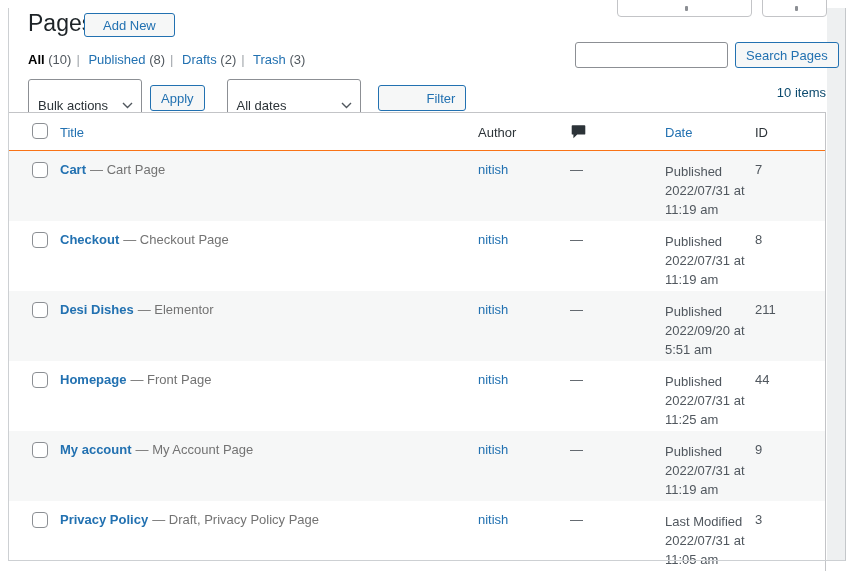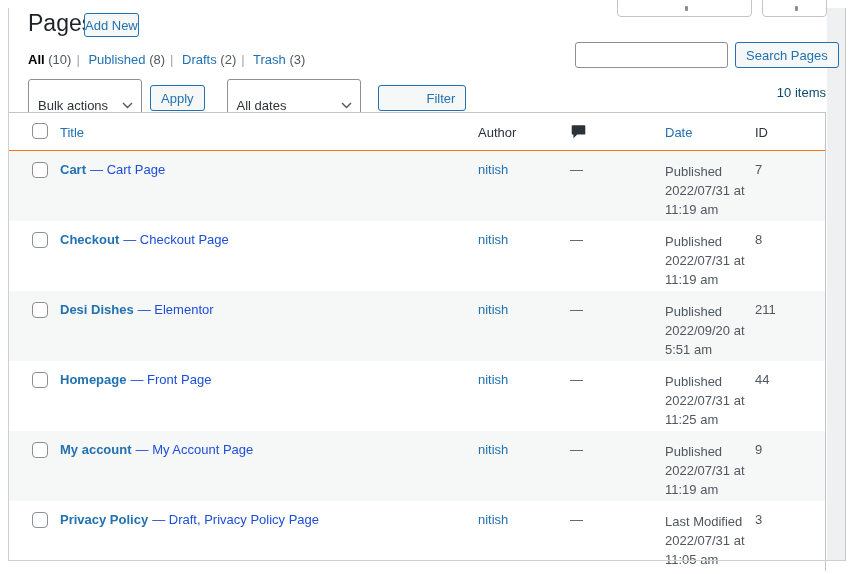--- a/index.html
+++ b/index.html
@@ -29,21 +29,21 @@
   .tab-mark {
     position:absolute; left:50%; top:19px; width:3px; height:5px;
     background:#8c8f94; border-radius:1px;
   }
   
   .page-title {
     position:absolute; left:28px; top:9px; font-size:23px; font-weight:400;
     color:#1d2327; line-height:28px; z-index:1;
   }
   .add-new-btn {
-    position:absolute; left:84px; top:13px; height:24px; padding:0 0;
+    position:absolute; left:84px; top:13px; height:24px; padding:0 18px;
     background:#f6f7f7; border:1px solid #2271b1; border-radius:3px;
     color:#2271b1; font-size:13px; font-family:inherit; cursor:pointer; z-index:1;
   }
   
   .views { position:absolute; left:28px; top:52px; white-space:nowrap; z-index:1; }
   .views .current-label { font-weight:700; color:#000;margin-top:20px; }
   .views a { color:#2271b1; text-decoration:none; cursor:pointer; }
   .views .count { color:#50575e; }
   .views .sep { color:#a0a5aa; margin:0 5px; }
   
@@ -87,21 +87,21 @@
   .col-title  { position:absolute; left:51px;  top:11px; }
   .col-author { position:absolute; left:469px; top:11px; }
   .col-comm   { position:absolute; left:561px; top:11px; }
   .col-date   { position:absolute; left:623px; top:11px;margin-left:33px; }
   .col-id     { position:absolute; left:746px; top:11px; }
   .thead .col-title, .thead .col-author, .thead .col-date, .thead .col-id { top:12px; }
   .thead .col-comm { top:10px; }
   a.sortable { color:#2271b1; text-decoration:none; cursor:pointer; }
   .th-plain { color:#2c3338; }
   .row-title { color:#2271b1; font-weight:700; text-decoration:none; cursor:pointer; }
-  .post-state { color:#1d4ed8; margin-left:4px;text-align:right; }
+  .post-state { color:#737373; margin-left:4px;text-align:right; }
   .author-link { color:#2271b1; text-decoration:none; cursor:pointer; }
   .comm-dash { color:#50575e; }
   .date-cell { color:#50575e; line-height:19px; }
   .date-cell span { display:block; }
   .id-val { color:#50575e; }
 </style>
 </head>
 <body>
 
 <div class="right-strip"></div>

